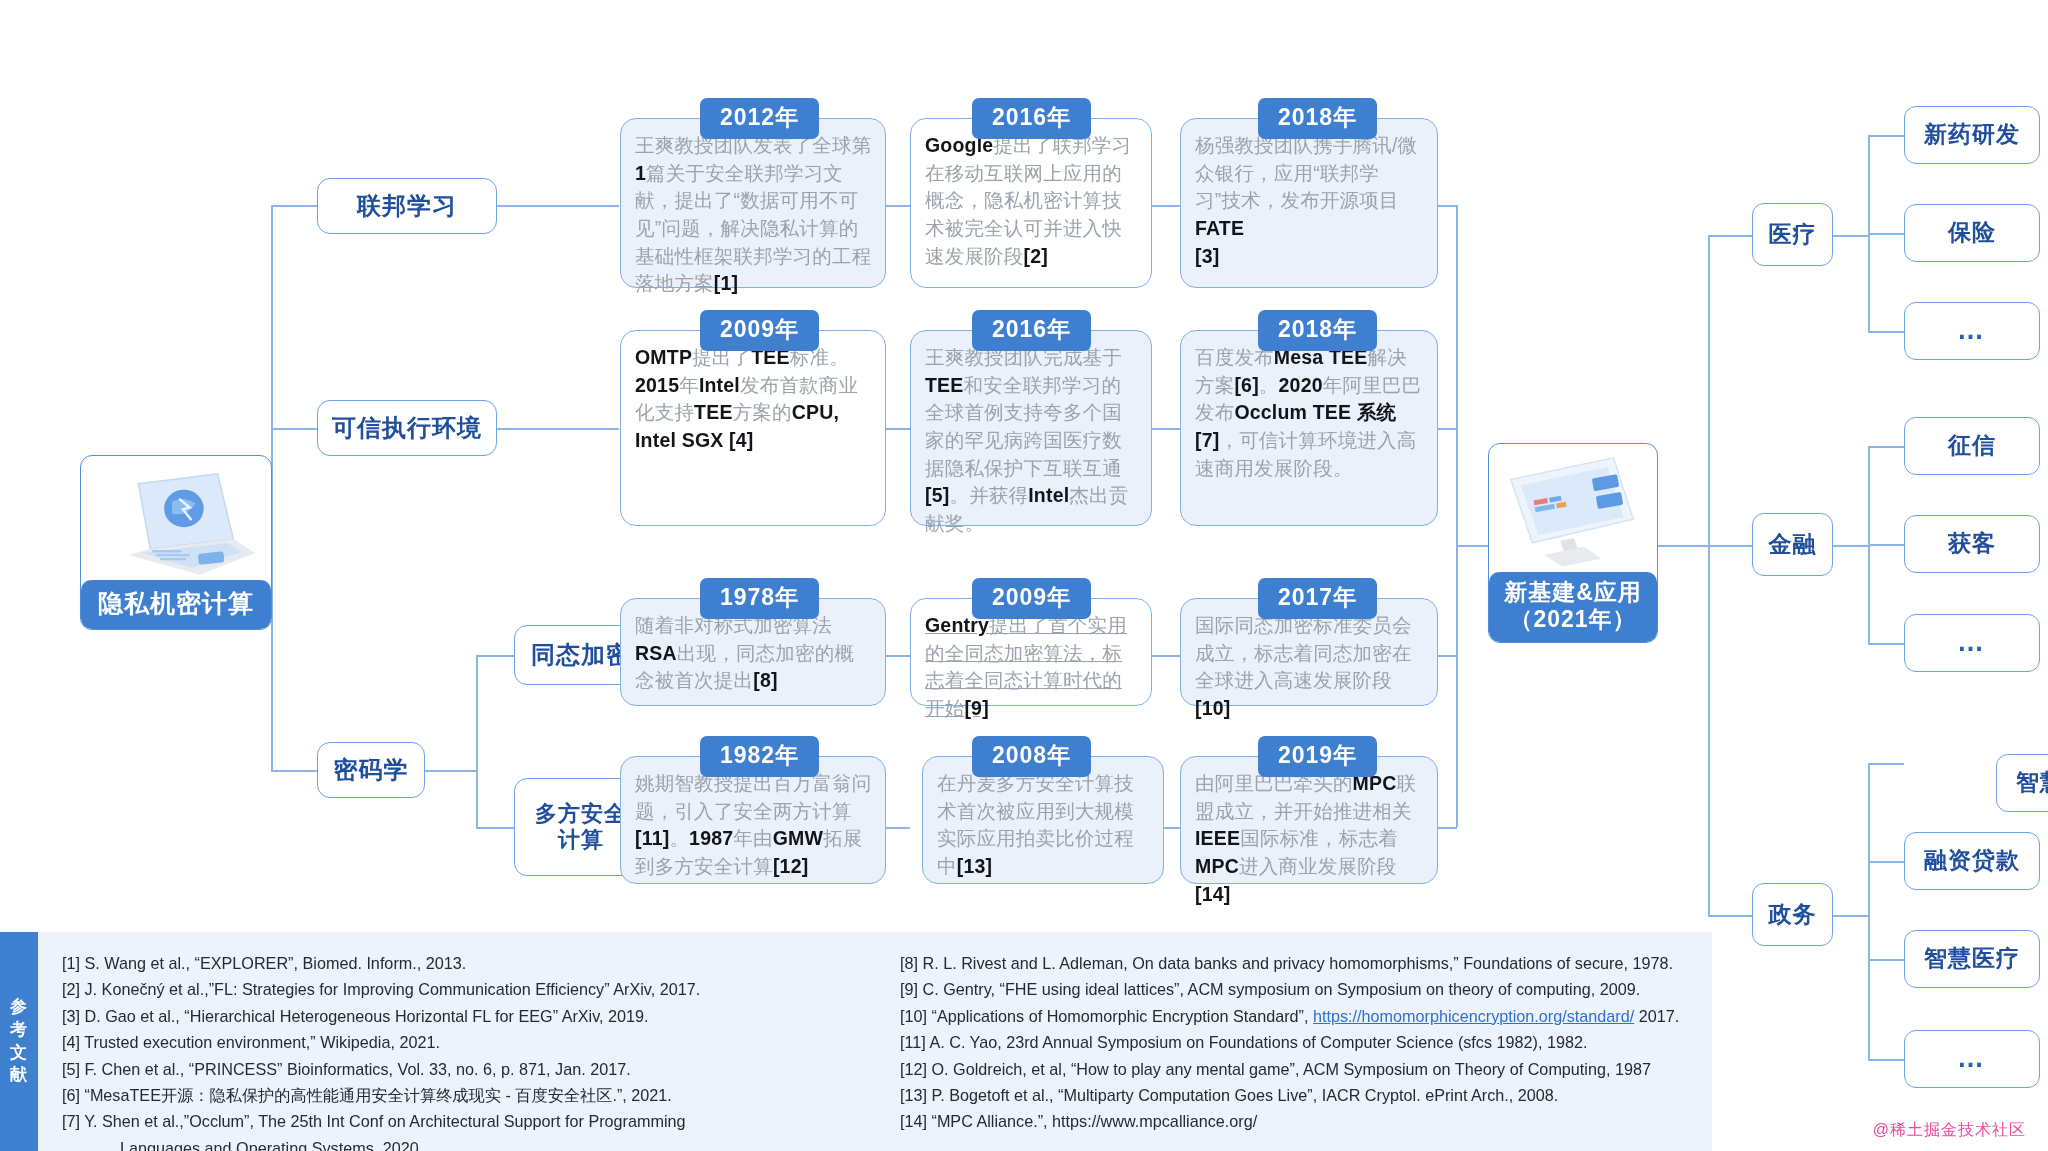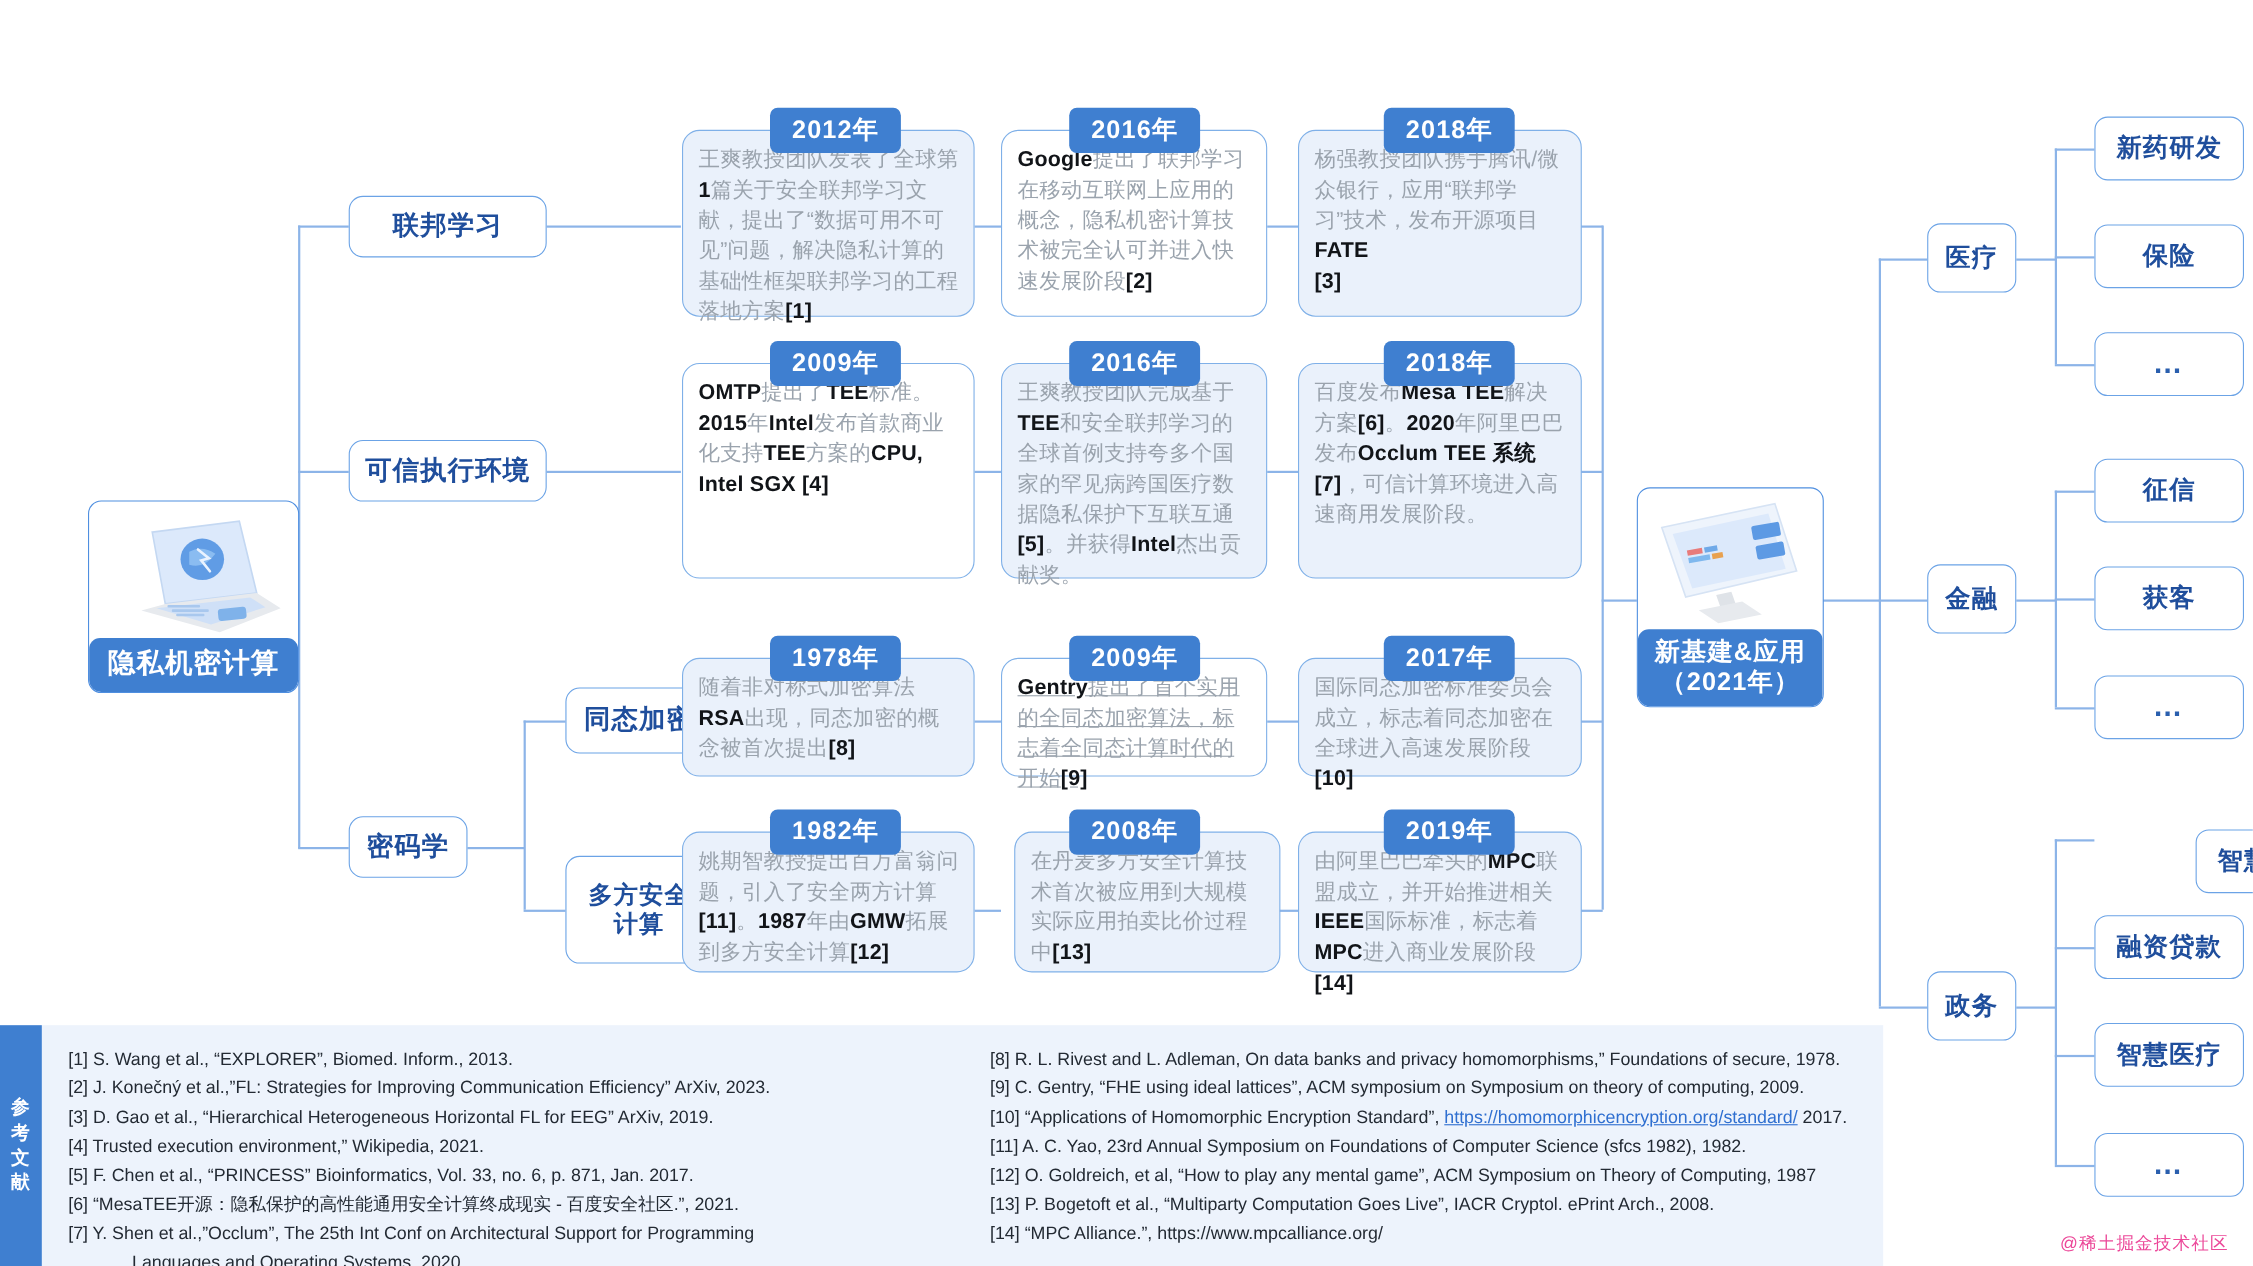--- a/index.html
+++ b/index.html
@@ -335,21 +335,21 @@
   <div id="refs" style="left:0px;top:932px;width:1712px;height:219px;">
     <div id="refs-tab">
       <span>参</span>
       <span>考</span>
       <span>文</span>
       <span>献</span>
     </div>
     <div id="refs-body">
       <div class="ref-col" id="refs-left">
           <div class="ref-line">[1] S. Wang et al., “EXPLORER”, Biomed. Inform., 2013.</div>
-          <div class="ref-line">[2] J. Konečný et al.,”FL: Strategies for Improving Communication Efficiency” ArXiv, 2023.</div>
+          <div class="ref-line">[2] J. Konečný et al.,”FL: Strategies for Improving Communication Efficiency” ArXiv, 2017.</div>
           <div class="ref-line">[3] D. Gao et al., “Hierarchical Heterogeneous Horizontal FL for EEG” ArXiv, 2019.</div>
           <div class="ref-line">[4] Trusted execution environment,” Wikipedia, 2021.</div>
           <div class="ref-line">[5] F. Chen et al., “PRINCESS” Bioinformatics, Vol. 33, no. 6, p. 871, Jan. 2017.</div>
           <div class="ref-line">[6] “MesaTEE开源：隐私保护的高性能通用安全计算终成现实 - 百度安全社区.”, 2021.</div>
           <div class="ref-line">[7] Y. Shen et al.,”Occlum”, The 25th Int Conf on Architectural Support for Programming</div>
           <div class="ref-line ref-indent">Languages and Operating Systems, 2020.</div>
         </div>
       <div class="ref-col" id="refs-right">
           <div class="ref-line">[8] R. L. Rivest and L. Adleman, On data banks and privacy homomorphisms,” Foundations of secure, 1978.</div>
           <div class="ref-line">[9] C. Gentry, “FHE using ideal lattices”, ACM symposium on Symposium on theory of computing,  2009.</div>

